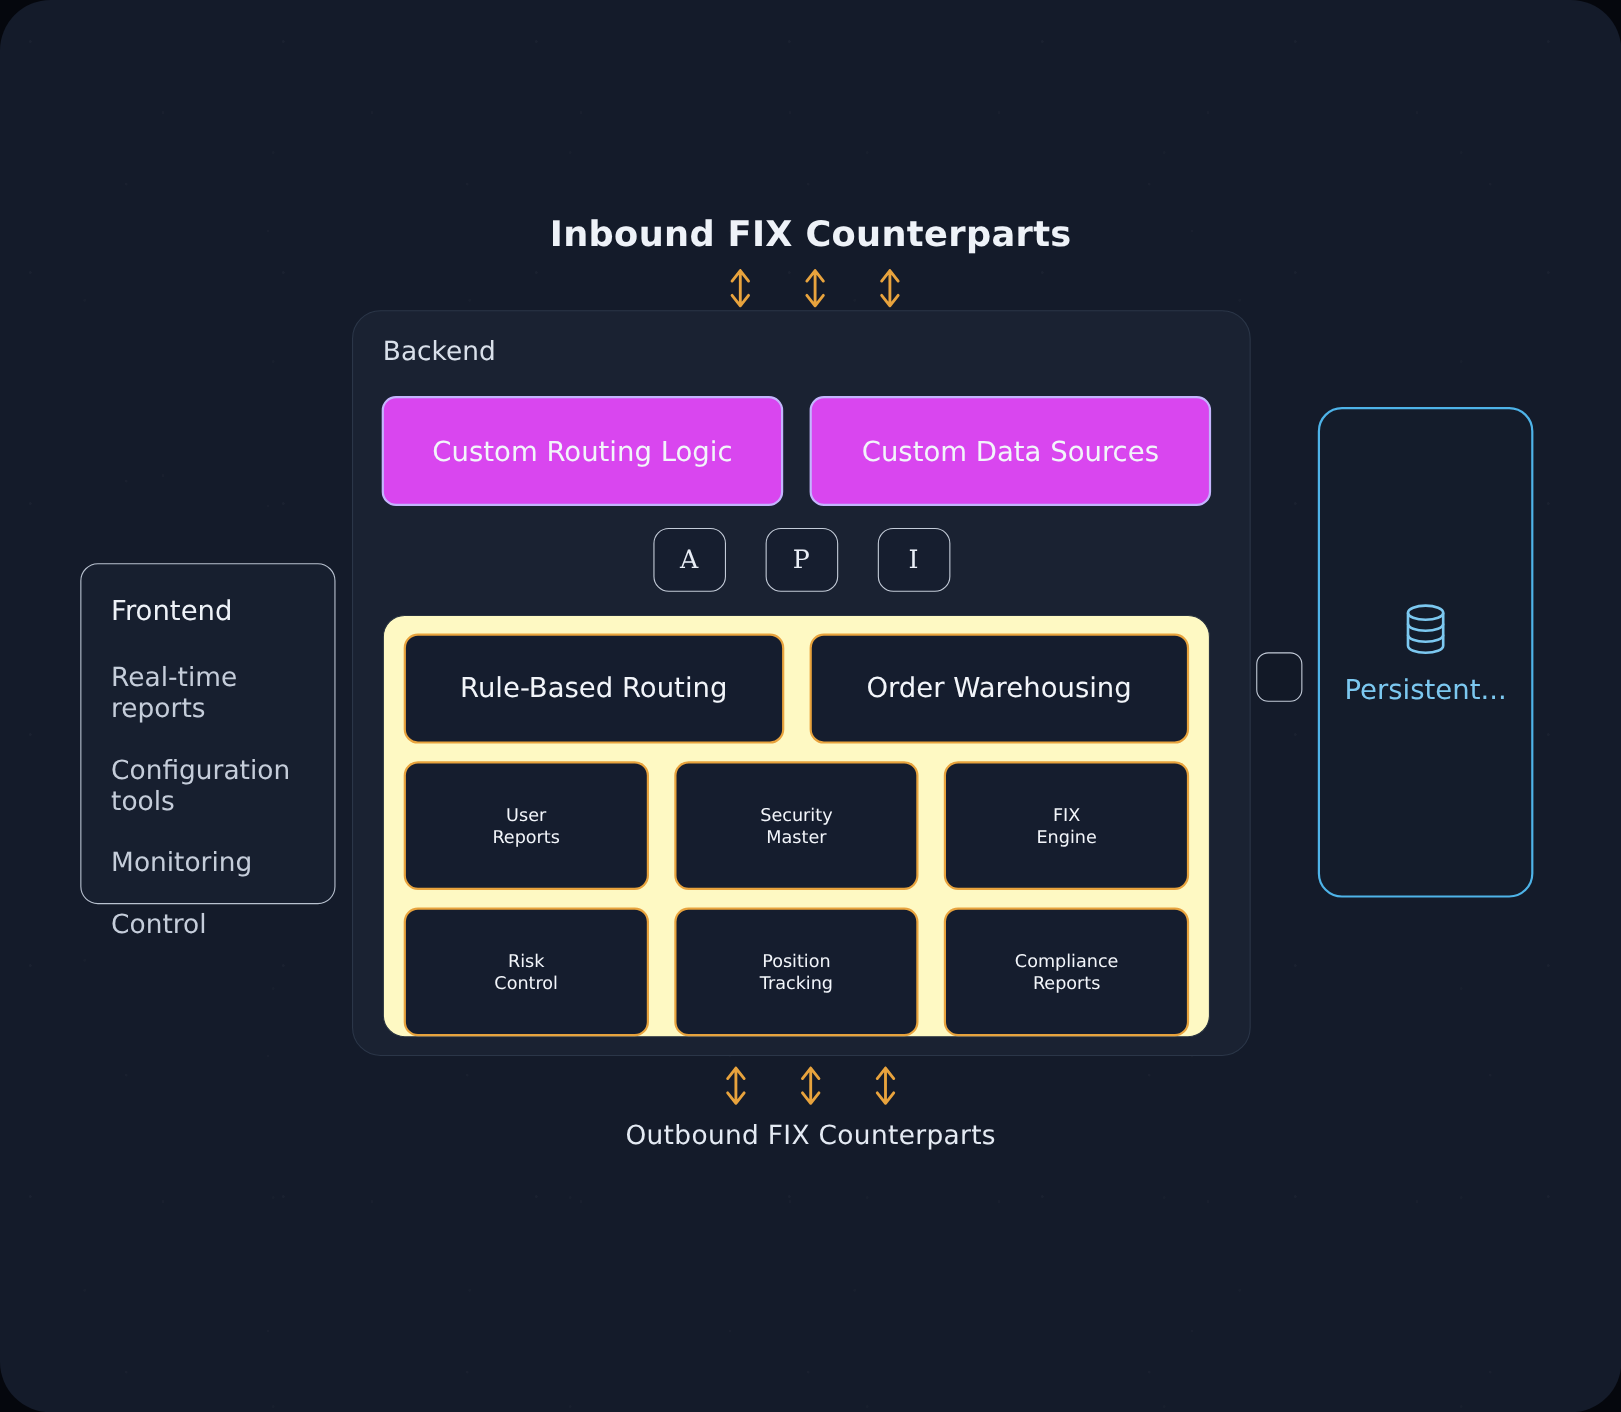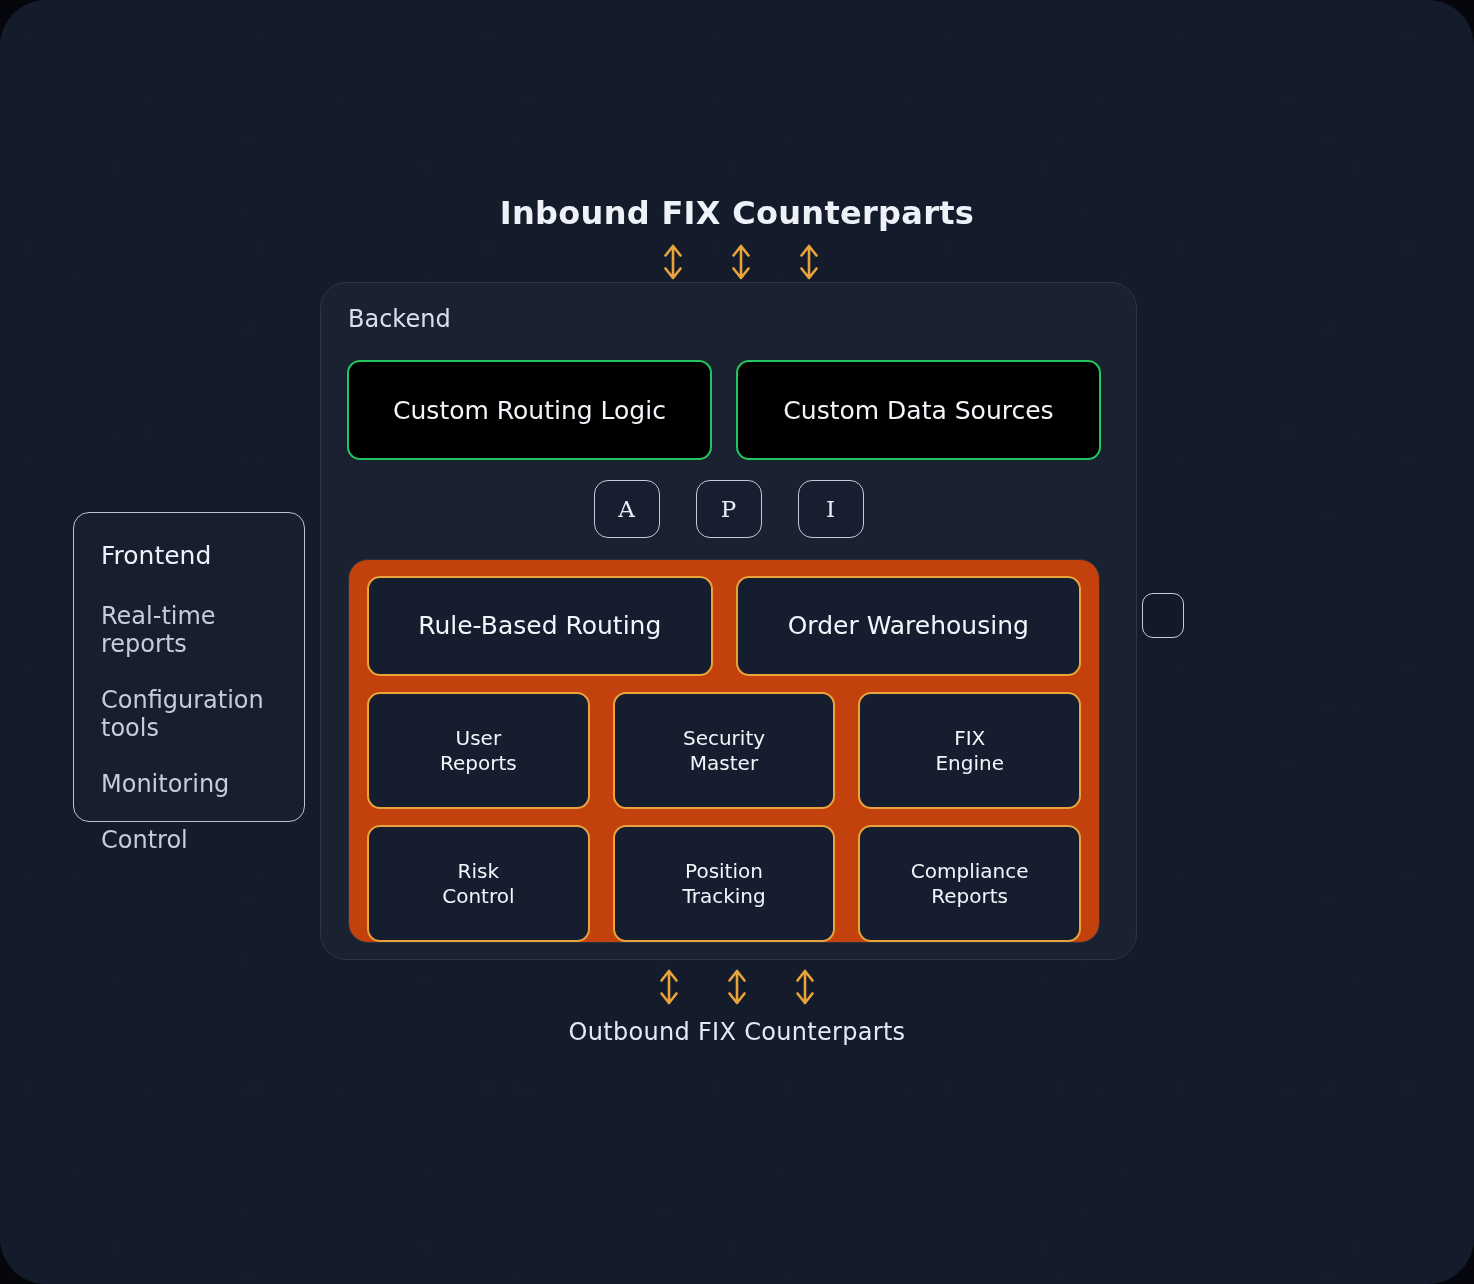--- a/index.html
+++ b/index.html
@@ -104,22 +104,22 @@
     position: absolute;
     left: 26px;
     top: 77px;
     width: 754px;
     display: flex;
     gap: 24px;
   }
   .green-box {
     flex: 1;
     height: 100px;
-    background: #000000;
-    border: 2px solid #22c55e;
+    background: #d946ef;
+    border: 2px solid #c4b5fd;
     border-radius: 13px;
     display: flex;
     align-items: center;
     justify-content: center;
     color: #f2f5fa;
     font-size: 25px;
     text-align: center;
   }
 
   
@@ -145,21 +145,21 @@
     font-family: "DejaVu Serif", serif;
   }
 
   
   #services-panel {
     position: absolute;
     left: 27px;
     top: 276px;
     width: 752px;
     height: 384px;
-    background: #c2410c;
+    background: #fef9c3;
     border: 1.4px solid #28323f;
     border-radius: 20px;
     padding: 16px 18px;
   }
   .svc-row {
     display: flex;
     gap: 23px;
     margin-bottom: 16px;
   }
   .orange-box {
@@ -168,21 +168,21 @@
     border: 2px solid #e8a33d;
     border-radius: 13px;
     display: flex;
     align-items: center;
     justify-content: center;
     text-align: center;
     color: #f2f5fa;
     line-height: 1.25;
   }
   .row-wide .orange-box { height: 100px; font-size: 25px; }
-  .row-grid .orange-box { height: 117px; font-size: 20px; }
+  .row-grid .orange-box { height: 117px; font-size: 16px; }
 
   
   #connector-box {
     position: absolute;
     left: 1142px;
     top: 593px;
     width: 42px;
     height: 45px;
     background: #121927;
     border: 1.6px solid #c3cbd8;
@@ -279,20 +279,29 @@
         </div>
         <div class="orange-box">
           <span><span>Compliance</span><br><span>Reports</span></span>
         </div>
       </div>
     </div>
   </div>
 
   <div id="connector-box"></div>
 
+  <div id="storage-panel">
+    <svg id="db-icon" width="48" height="52" viewBox="0 0 48 52">
+      <ellipse cx="24" cy="11" rx="16" ry="6.4" fill="none" stroke="#7cc8f0" stroke-width="2.4"></ellipse>
+      <path d="M8 11 L8 41 C8 44.6 15.2 47.4 24 47.4 C32.8 47.4 40 44.6 40 41 L40 11" fill="none" stroke="#7cc8f0" stroke-width="2.4"></path>
+      <path d="M8 21 C8 24.6 15.2 27.4 24 27.4 C32.8 27.4 40 24.6 40 21" fill="none" stroke="#7cc8f0" stroke-width="2.4"></path>
+      <path d="M8 31 C8 34.6 15.2 37.4 24 37.4 C32.8 37.4 40 34.6 40 31" fill="none" stroke="#7cc8f0" stroke-width="2.4"></path>
+    </svg>
+    <div id="storage-label">Persistent...</div>
+  </div>
 
   <div class="arrow-row" id="outbound-arrows">
     <svg class="arrow-glyph" viewBox="0 0 24 38">
       <path d="M12 3 L12 35 M12 3 L4.5 12.5 M12 3 L19.5 12.5 M12 35 L4.5 25.5 M12 35 L19.5 25.5" stroke="#e8a33d" stroke-width="2.6" fill="none" stroke-linecap="round" stroke-linejoin="round"></path>
     </svg>
     <svg class="arrow-glyph" viewBox="0 0 24 38">
       <path d="M12 3 L12 35 M12 3 L4.5 12.5 M12 3 L19.5 12.5 M12 35 L4.5 25.5 M12 35 L19.5 25.5" stroke="#e8a33d" stroke-width="2.6" fill="none" stroke-linecap="round" stroke-linejoin="round"></path>
     </svg>
     <svg class="arrow-glyph" viewBox="0 0 24 38">
       <path d="M12 3 L12 35 M12 3 L4.5 12.5 M12 3 L19.5 12.5 M12 35 L4.5 25.5 M12 35 L19.5 25.5" stroke="#e8a33d" stroke-width="2.6" fill="none" stroke-linecap="round" stroke-linejoin="round"></path>

